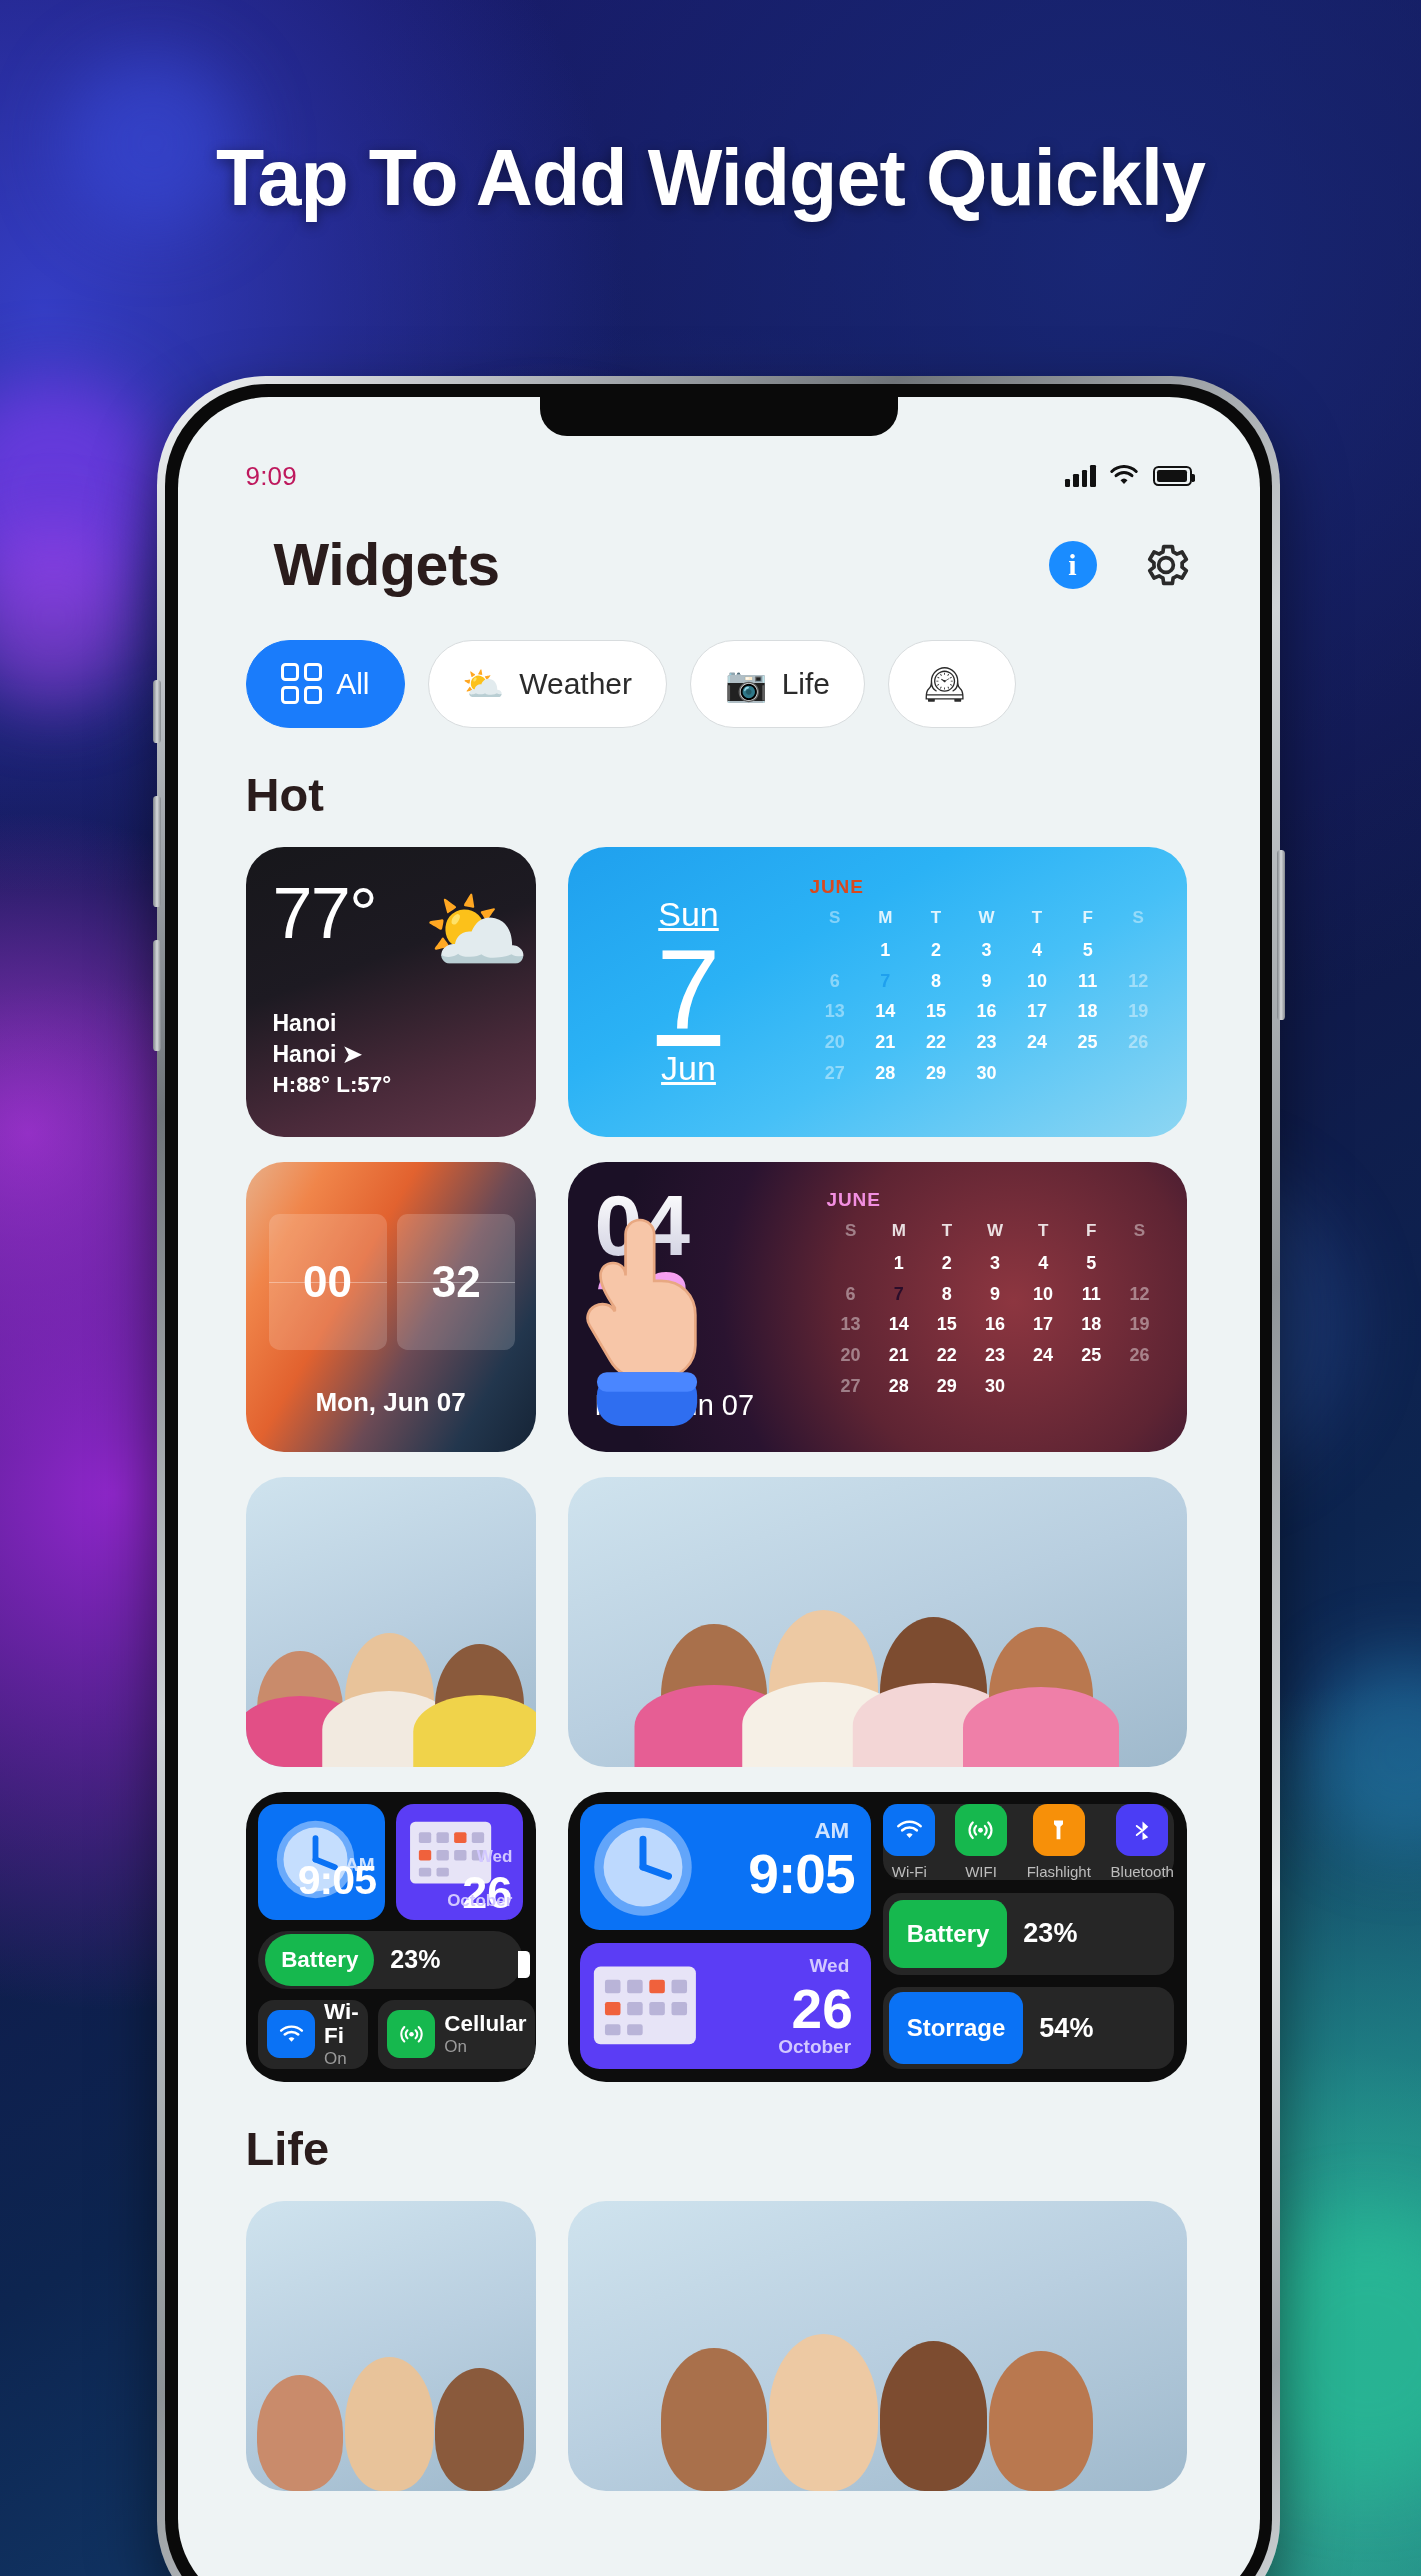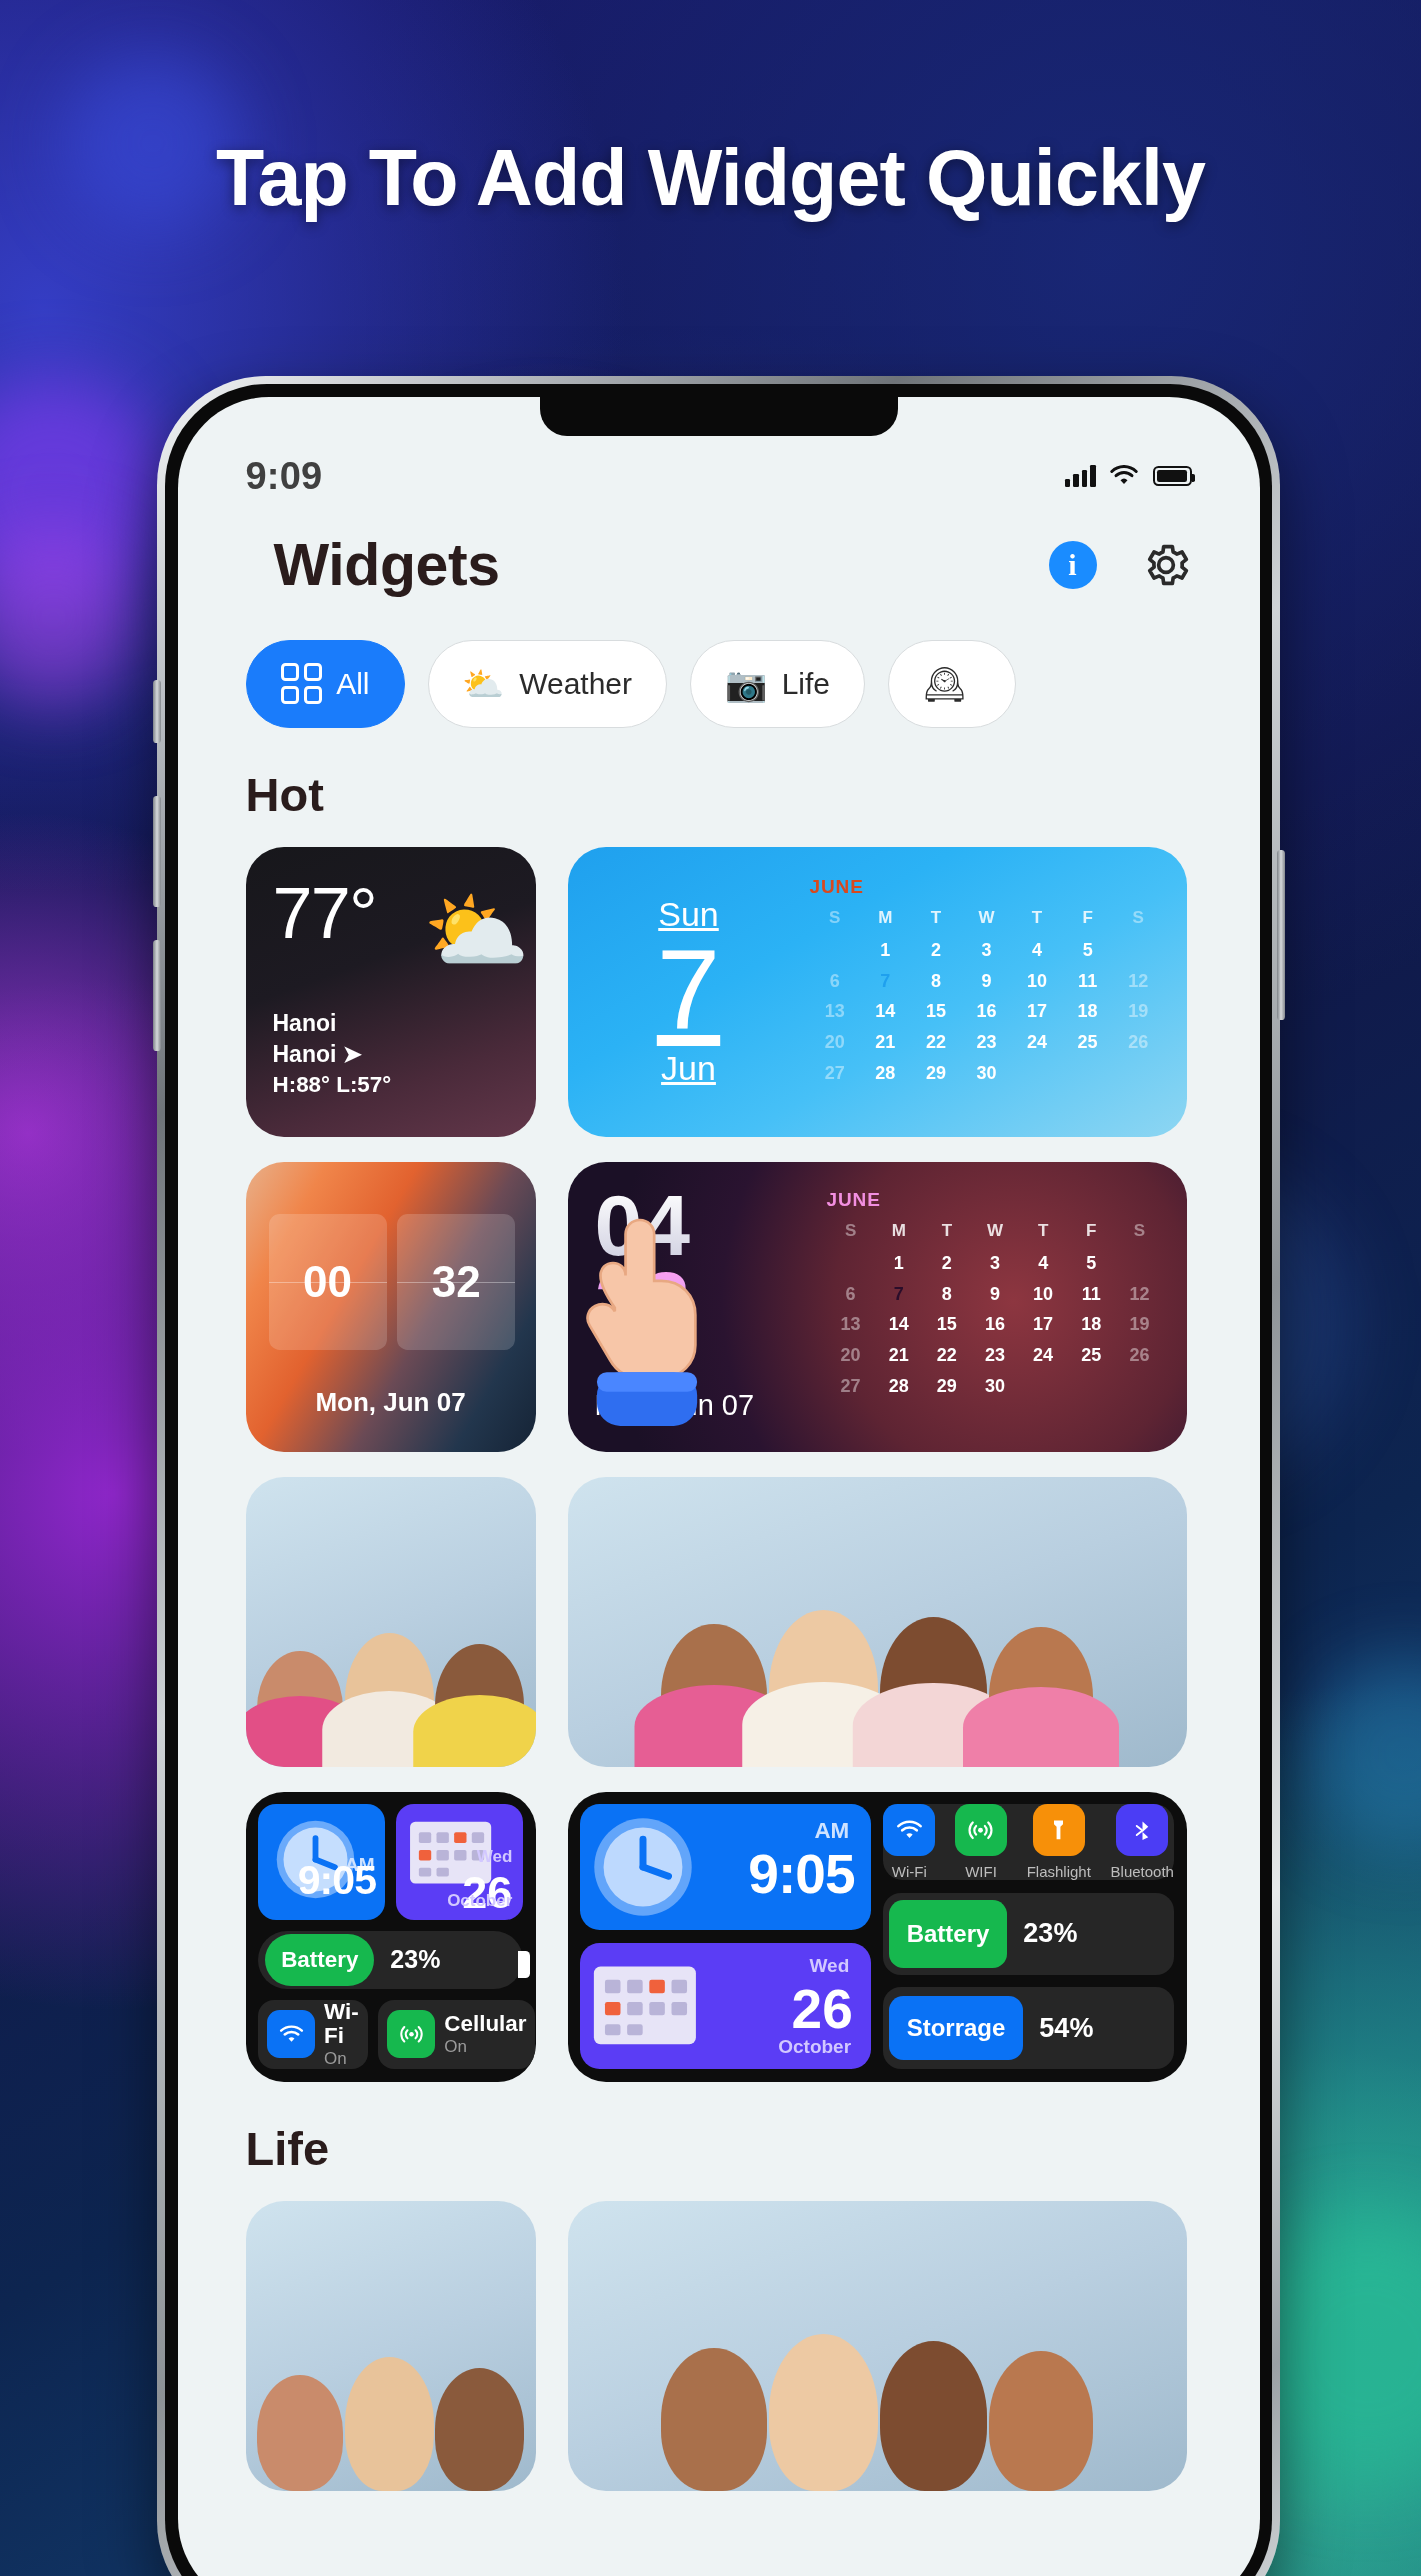--- a/index.html
+++ b/index.html
@@ -79,21 +79,21 @@
   .sb-l2 { left: -4.5px; top: 420px; width: 8px; height: 111px; }
   .sb-l3 { left: -4.5px; top: 564px; width: 8px; height: 111px; }
   .sb-r1 { right: -4.5px; top: 474px; width: 8px; height: 170px; }
 
   
   #statusbar {
     display: flex; align-items: center; justify-content: space-between;
     padding: 55px 68px 0 68px;
     height: 104px;
   }
-  #status-time { font-size: 38px; font-weight: 700; color: #404040; letter-spacing: 0.2px; }
+  #status-time { font-size: 26px; font-weight: 400; color: #be185d; letter-spacing: 0.2px; }
   #status-icons { display: flex; align-items: center; gap: 13.4px; }
   .bars { display: flex; align-items: flex-end; gap: 3.1px; height: 21.5px; }
   .bars i { display: block; width: 5.4px; background: #111; border-radius: 1.3px; }
   .bars i:nth-child(1){height:8px}.bars i:nth-child(2){height:12.5px}
   .bars i:nth-child(3){height:17px}.bars i:nth-child(4){height:21.5px}
   .battery { width: 39px; height: 20.6px; border: 2.2px solid #111; border-radius: 5.4px; padding: 2.2px; position: relative; }
   .battery::after { content:""; position:absolute; right:-5.4px; top:6.3px; width:3.1px; height:8px; background:#111; border-radius:0 1.8px 1.8px 0; }
   .battery > span { display:block; height:100%; width:100%; background:#111; border-radius:2.2px; }
 
   
@@ -229,21 +229,21 @@
   .wucal-d { position:absolute; right:18px; top: 34px; font-size: 55px; color:#fff; font-weight:600; }
   .wucal-mo { position:absolute; right:19.7px; bottom: 10.7px; font-size:19px; color:#d2c8ff; font-weight:600;}
   .wu-short { flex:1; border-radius: 19.7px; background:#262626; display:flex; align-items:center; justify-content:center; gap: 19.7px; }
   .sc { display:flex; flex-direction:column; align-items:center; gap:7.2px; }
   .sc .sq { width: 52px; height: 52px; border-radius: 14.3px; display:flex; align-items:center; justify-content:center; }
   .sc .lb { font-size: 15px; color:#bdbdbd; }
   .wu-bat { height: 86px; border-radius: 18px; background:#262626; display:flex; align-items:center; padding-left: 5.4px; }
   .wu-bat .fill { height: 68px; border-radius: 14.3px; background:#16b84e; display:flex; align-items:center; padding: 0 18px; color:#fff; font-size:24px; font-weight:bold; }
   .wu-bat .pct { color:#fff; font-size: 27px; font-weight: bold; margin-left: 16px; }
   .wu-sto { height: 86px; border-radius: 18px; background:#262626; display:flex; align-items:center; padding-left: 5.4px; }
-  .wu-sto .fill { height: 64px; border-radius: 14.3px; background:#0a72f5; display:flex; align-items:center; padding: 0 18px; color:#fff; font-size:24px; font-weight:bold; }
+  .wu-sto .fill { height: 72px; border-radius: 14.3px; background:#0a72f5; display:flex; align-items:center; padding: 0 18px; color:#fff; font-size:24px; font-weight:bold; }
   .wu-sto .pct { color:#fff; font-size: 27px; font-weight: bold; margin-left: 16px; }
 
   
   #hand { position: absolute; left: 367px; top: 805px; width: 179px; height: 224px; z-index: 25; pointer-events:none; }
 </style>
 </head>
 <body>
 
 <div id="bg">
   <div class="blob b1"></div>

